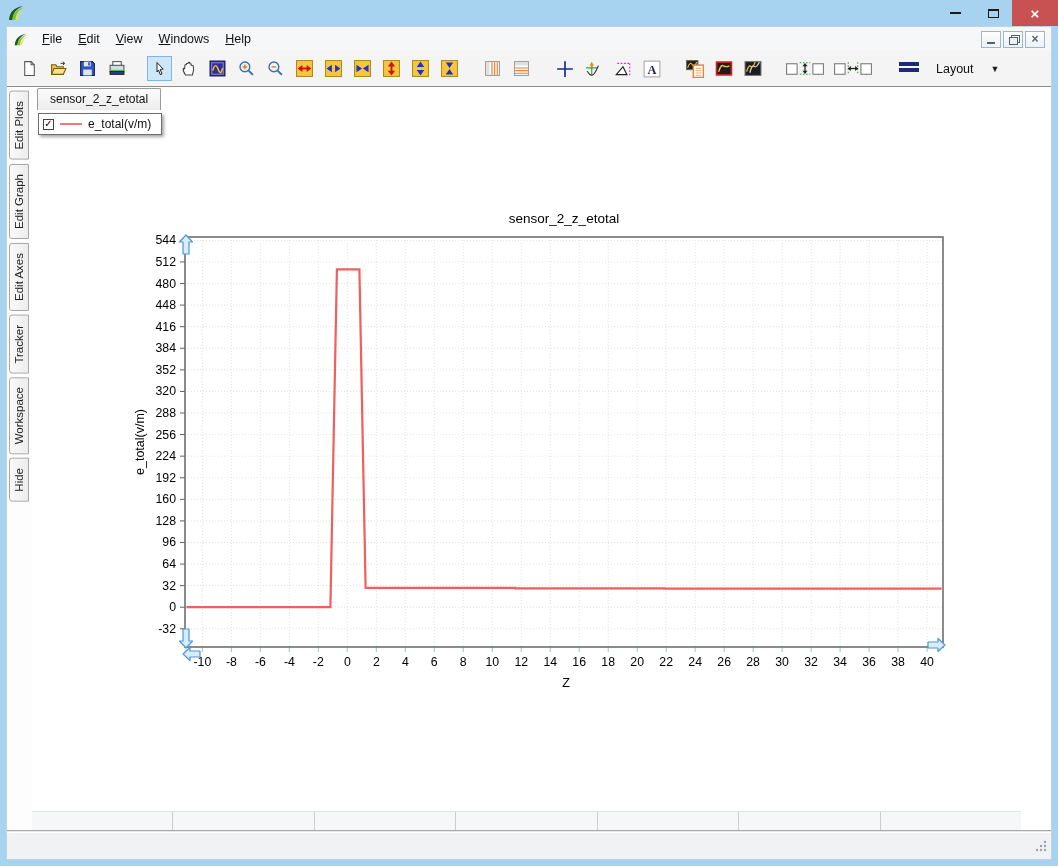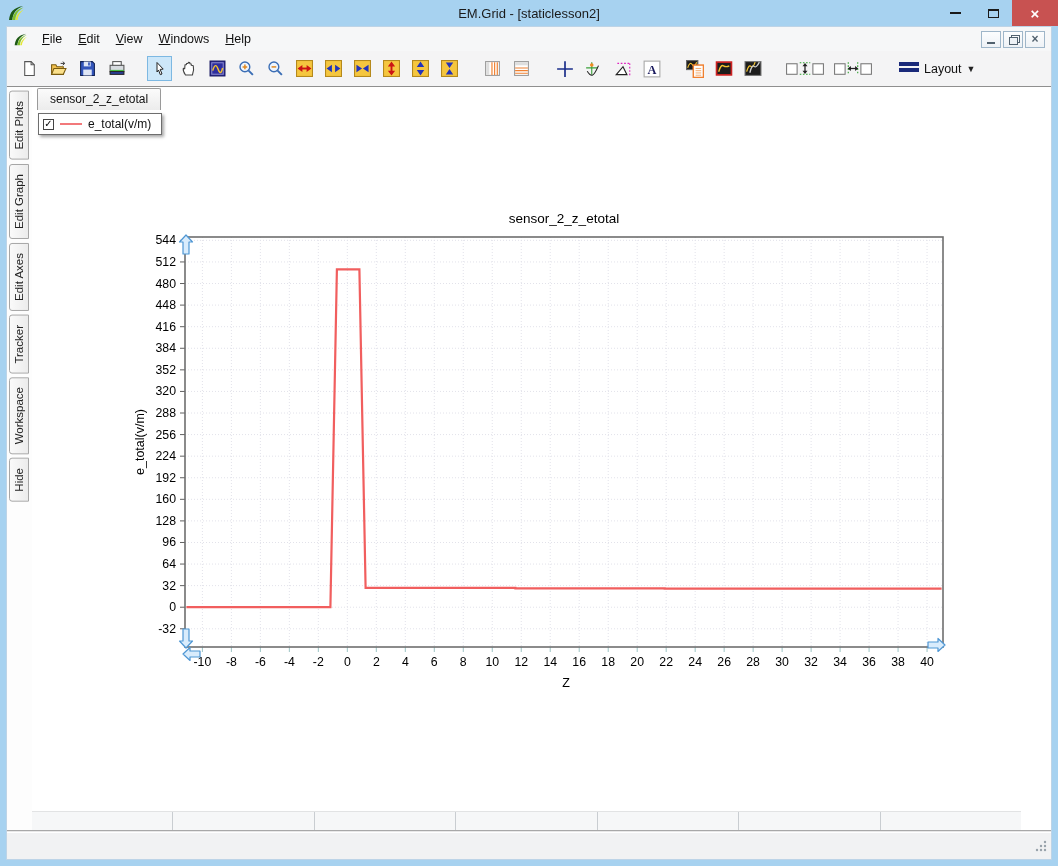--- a/index.html
+++ b/index.html
@@ -36,21 +36,21 @@
   .mdi-x { color:#51616e; font-size:12px; font-weight:bold; line-height:1; }
 
   
   .toolbar { height:36px; flex:0 0 36px; background:#f4f4f5; border-bottom:1px solid #8f8f8f; display:flex; align-items:center; padding:0 10px; }
   .tb-groups { display:flex; align-items:center; }
   .tb-group { display:flex; align-items:center; margin-right:14px; }
   .tb-btn { width:25px; height:25px; margin-right:4px; display:flex; align-items:center; justify-content:center; border:1px solid transparent; background:transparent; }
   .tb-btn svg { display:block; }
   .tb-btn.wide { width:44px; }
   .tb-btn.active { background:#cde7f9; border-color:#7db8e2; }
-  .layout-btn { display:flex; align-items:center; gap:5px; padding:3px 6px; font-size:12.5px; color:#111; }
+  .layout-btn { display:flex; align-items:center; gap:17px; padding:3px 6px; font-size:12.5px; color:#111; }
   .layout-caret { font-size:9px; color:#222; }
 
   
   .content { flex:1; display:flex; min-height:0; background:#fff; }
   .side-strip { flex:0 0 25px; display:flex; flex-direction:column; align-items:flex-start; padding-top:4px; background:#fdfdfd; }
   .side-tab { writing-mode:vertical-rl; transform:rotate(180deg); font-size:11.5px; color:#222; background:linear-gradient(90deg,#ececec,#fafafa); border:1px solid #a6a6a6; border-radius:0 3px 3px 0; padding:9px 3px; margin-bottom:4px; margin-left:2px; }
 
   .main { flex:1; display:flex; flex-direction:column; min-width:0; }
 
   
@@ -86,21 +86,20 @@
 <div class="window">
 
   <div class="titlebar">
     <span class="logo">
       <svg viewBox="0 0 18 18" width="18" height="18">
           <path d="M2 16 C3 8 6 4 16 2 C9 5 6 9 5.3 16 Z" fill="#1d5a14"></path>
           <path d="M5.5 16 C6 10 9 5.5 16.5 3.5 C11 6.5 8.6 10.5 8.3 16 Z" fill="#7fbf2a"></path>
           <path d="M8.6 16 C9.2 11.5 11.6 8 16.8 5.6 C12.8 9 10.9 12 10.6 16 Z" fill="#e3e838"></path>
         </svg>
     </span>
-    <span class="title-text">EM.Grid - [staticlesson2]</span>
     <div class="win-controls">
       <div class="win-btn">
           <span class="glyph-min"></span>
         </div>
       <div class="win-btn">
           <span class="glyph-max"></span>
         </div>
       <div class="win-btn close">
           <span class="glyph-close">×</span>
         </div>

